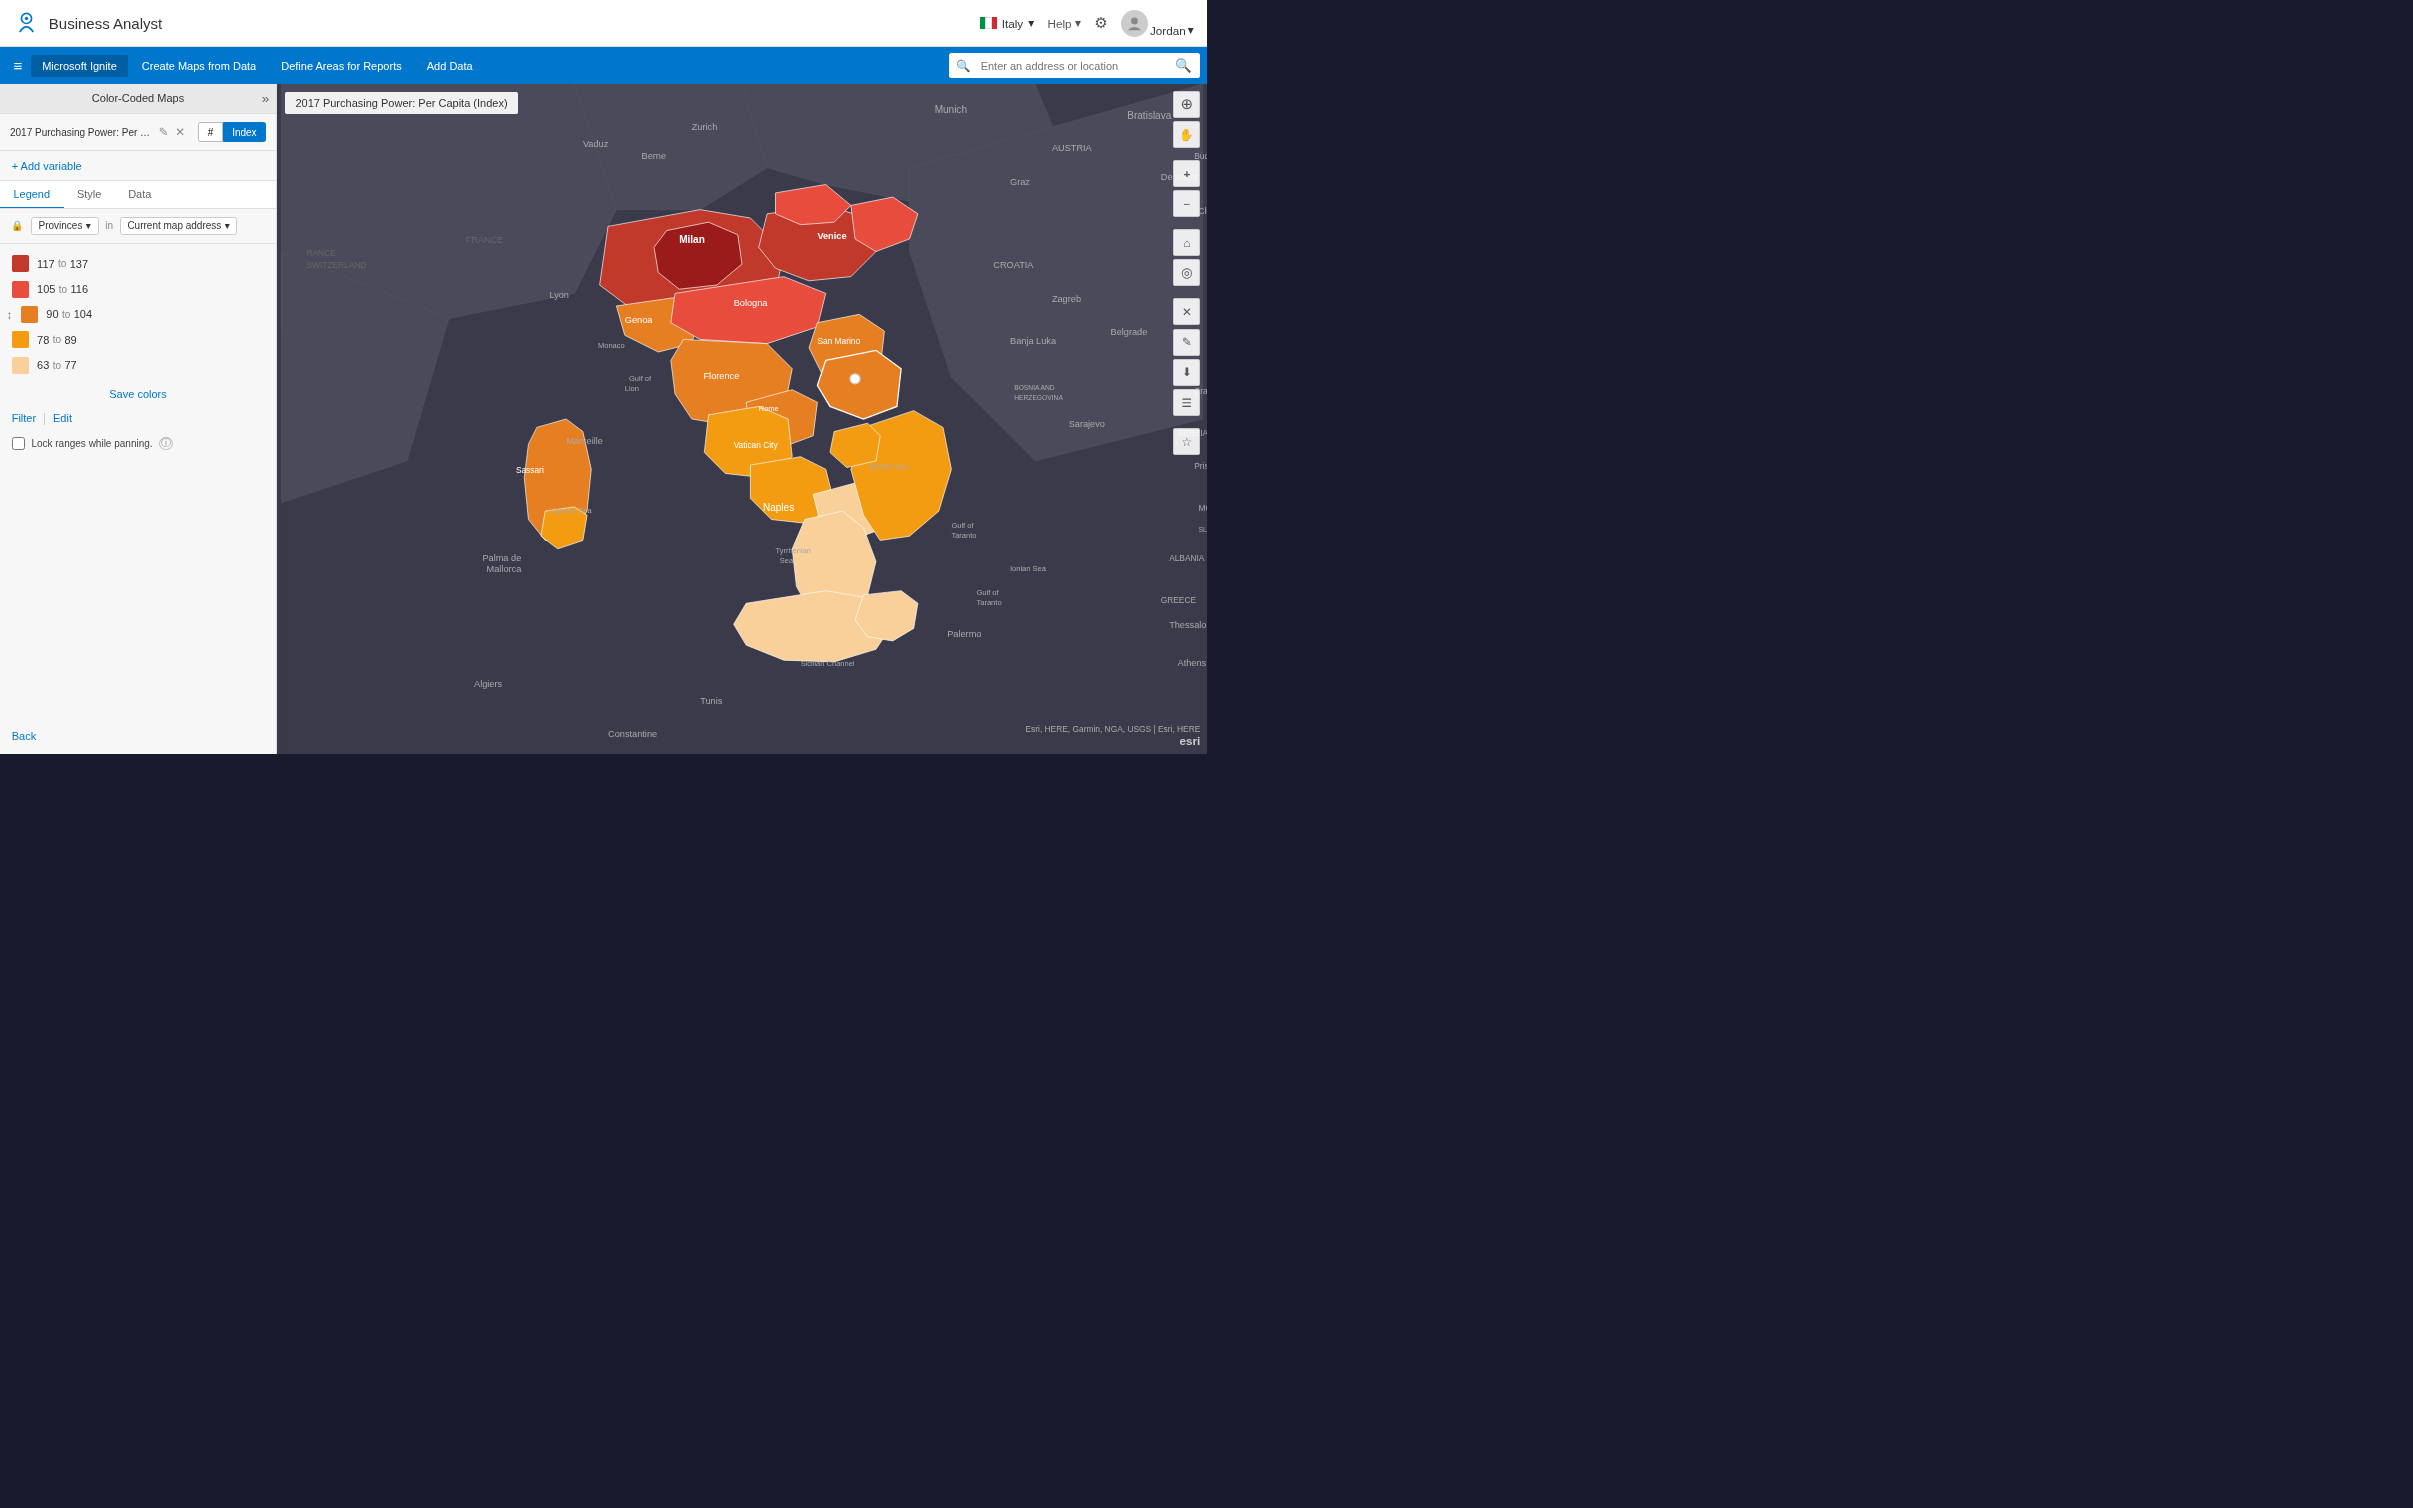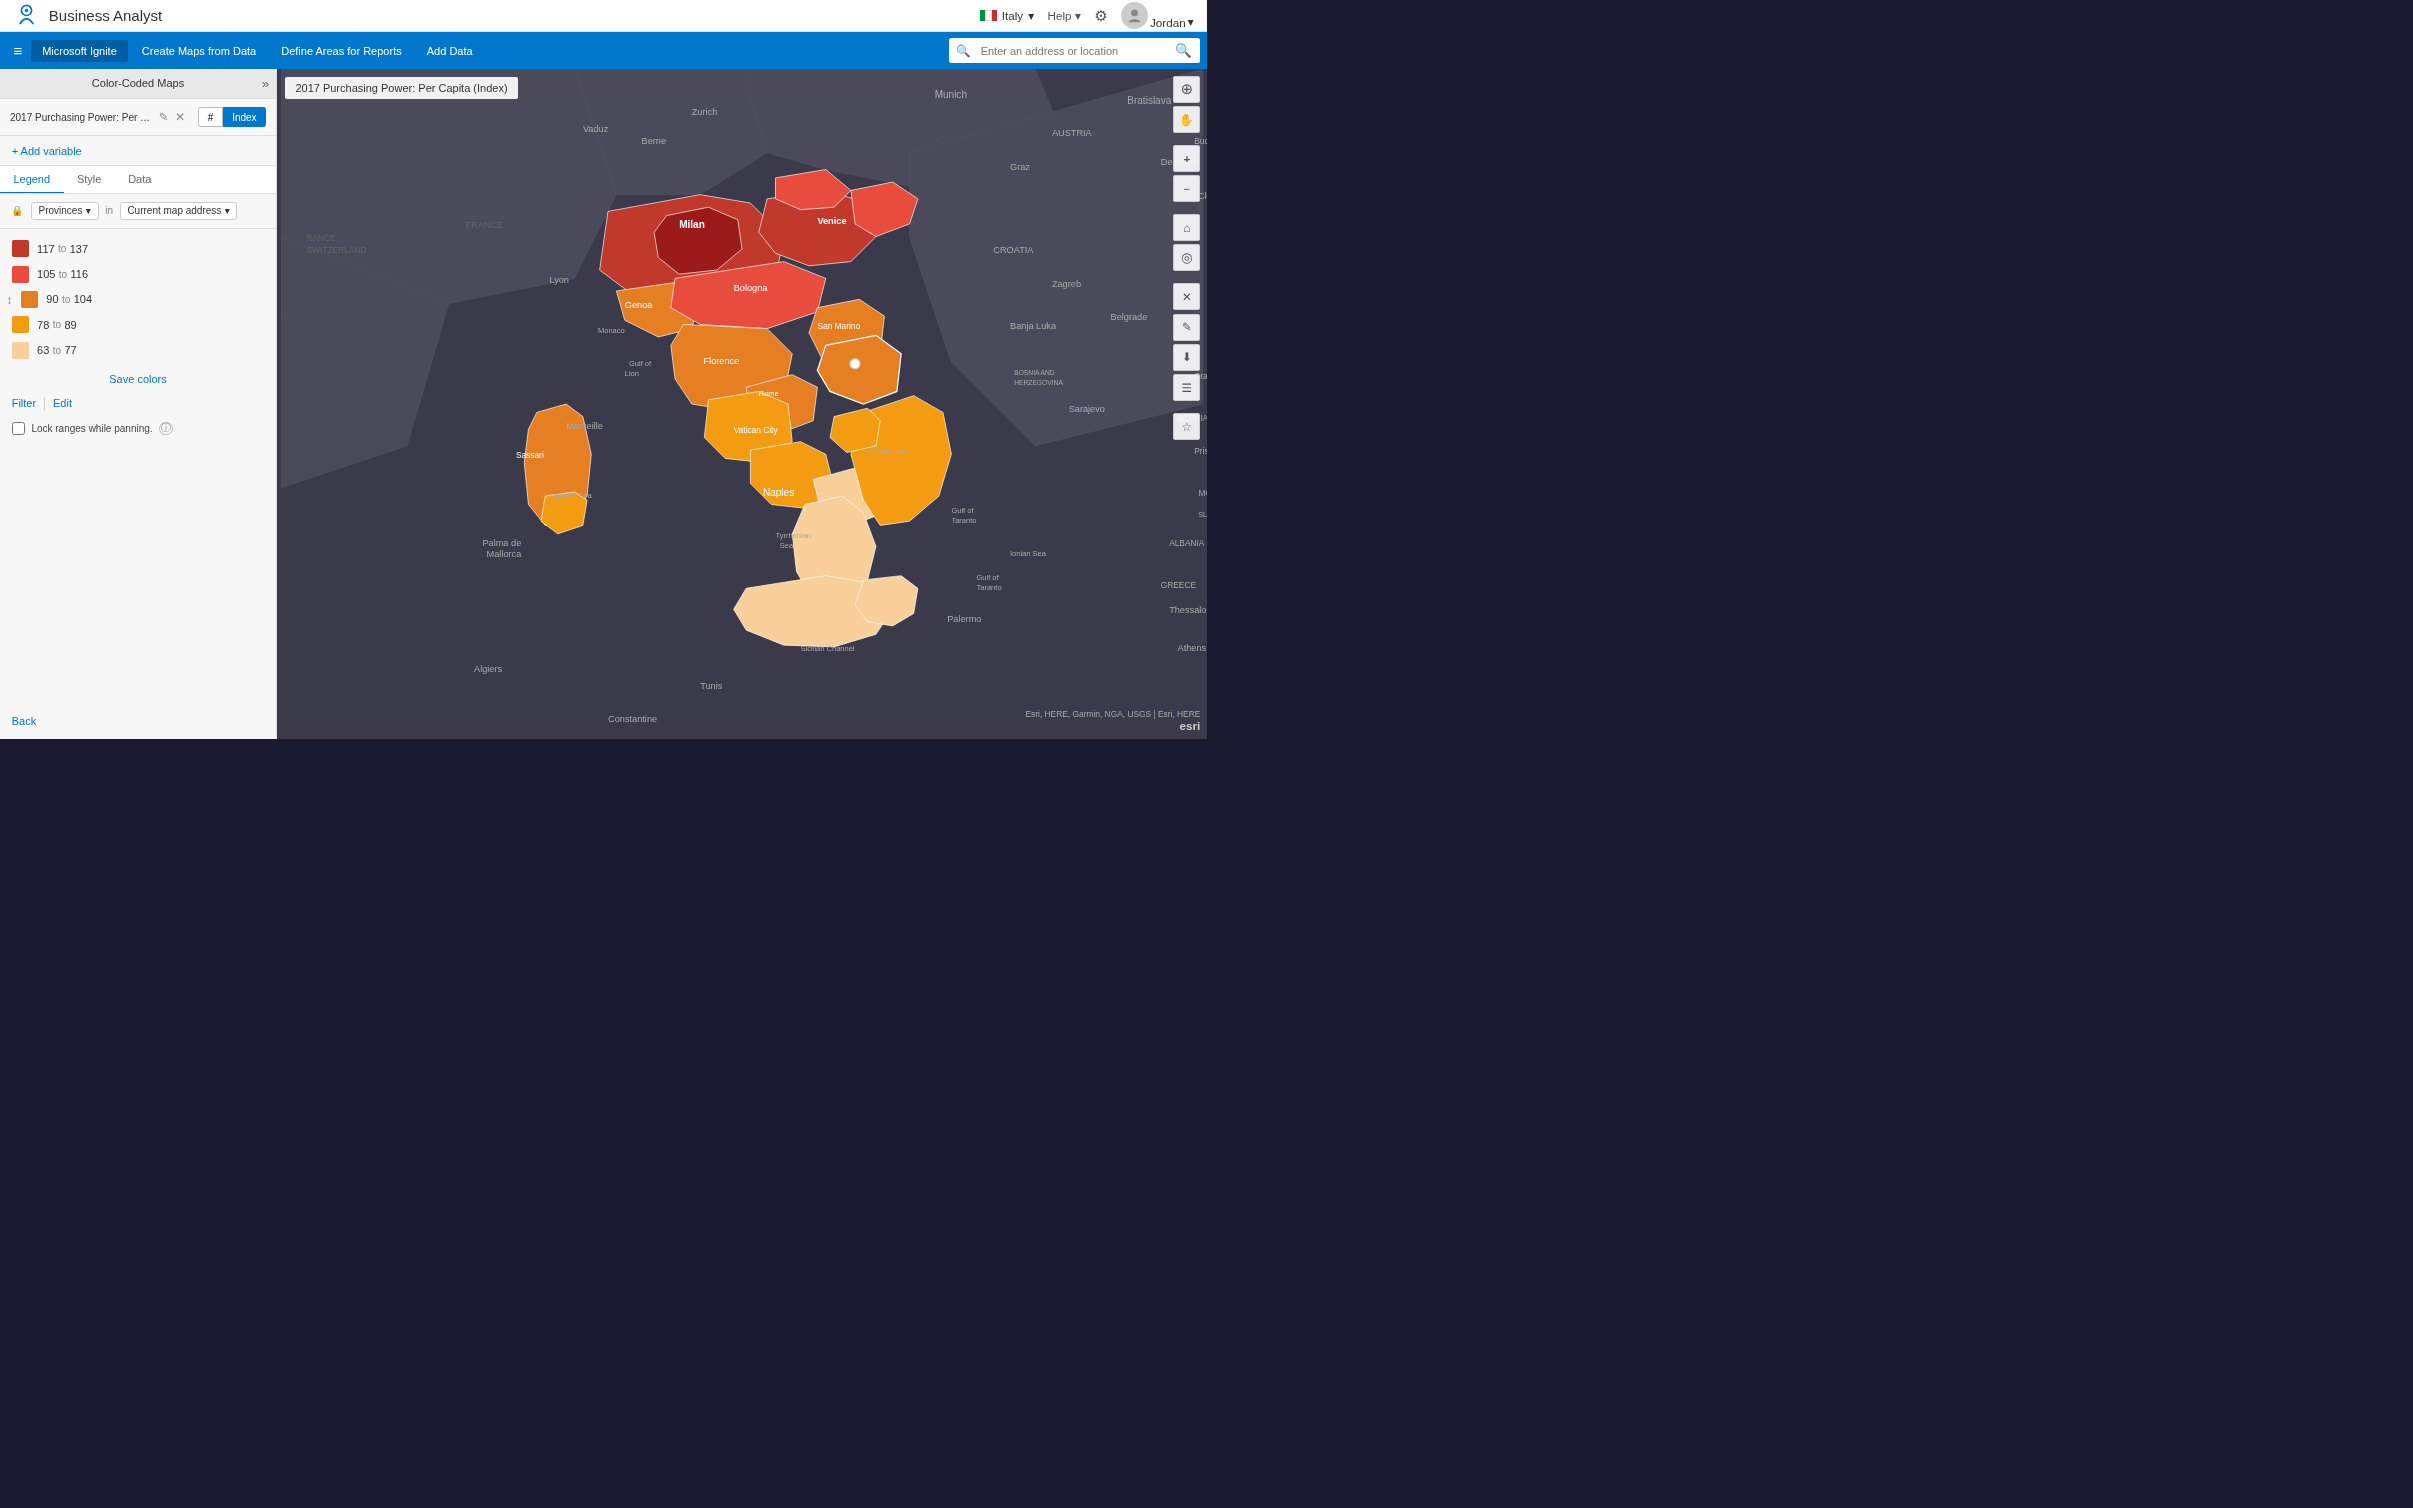--- a/index.html
+++ b/index.html
@@ -1,20 +1,20 @@
 <!DOCTYPE html>
 <html style="font-size:13.4px"><head>
   <meta charset="utf-8">
   <style>
     * { box-sizing: border-box; margin: 0; padding: 0; }
     body { font-family: 'Segoe UI', Arial, sans-serif; background: #1a1a2e; overflow: hidden; width: 1207px; height: 754px; }
 
     
     .top-nav {
-      display: flex; align-items: center; height: 32px;
+      display: flex; align-items: center; height: 47px;
       background: #fff; border-bottom: 0.8px solid #ddd; padding: 0 13.4px;
       position: relative; z-index: 100;
     }
     .nav-logo { display: flex; align-items: center; gap: 8.4px; margin-right: 34px; }
     .nav-logo-icon { width: 27px; height: 27px; }
     .nav-logo-text { font-size: 15px; font-weight: 500; color: #333; }
     .nav-links { display: flex; gap: 27px; flex: 1; }
     .nav-link { font-size: 11.7px; color: #555; text-decoration: none; padding: 3.4px 0; cursor: pointer; }
     .nav-link.active { color: #0077cc; border-bottom: 1.7px solid #0077cc; }
     .nav-right { display: flex; align-items: center; gap: 13.4px; margin-left: auto; }

